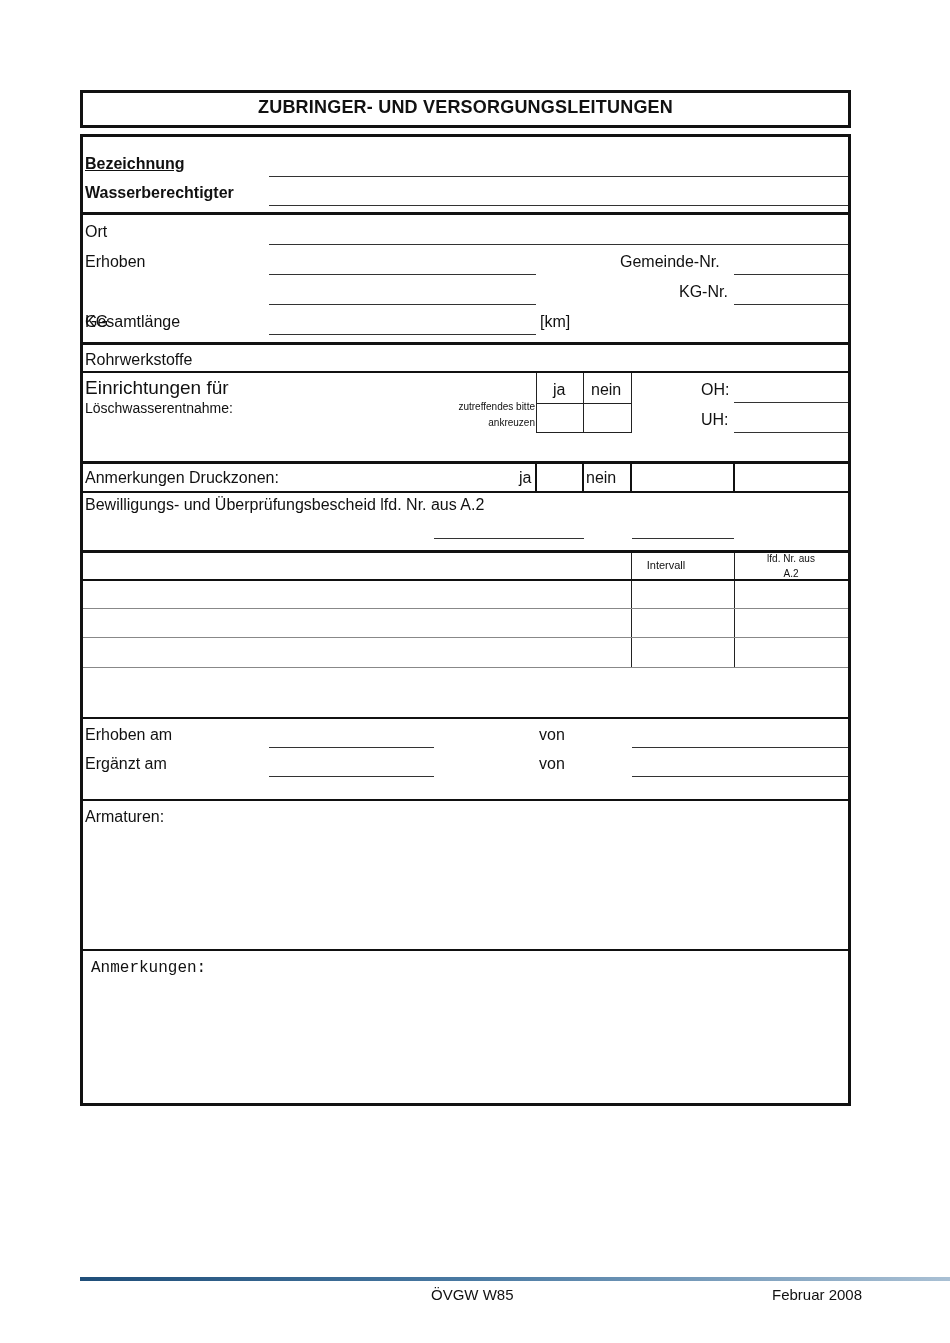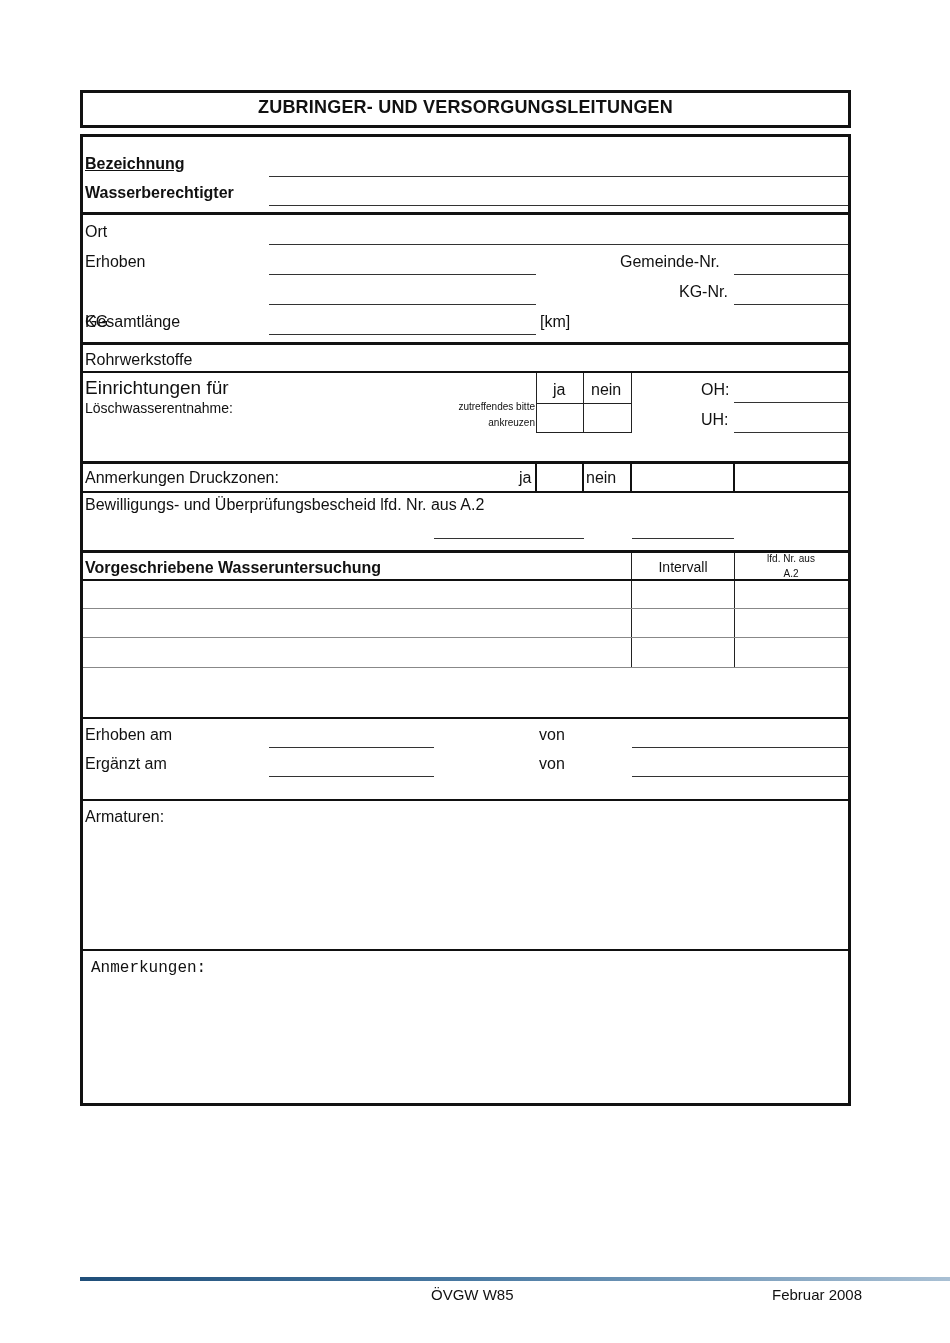--- a/index.html
+++ b/index.html
@@ -95,24 +95,23 @@
   <div class="cell" style="left:652px; top:327px; right:0; height:27px;"></div>
 
   <div class="hr-med" style="left:0; right:0; top:354px;"></div>
 
   <div class="lbl" style="left:2px; top:359px;">Bewilligungs- und Überprüfungsbescheid lfd. Nr. aus A.2</div>
   <div class="line" style="left:351px; width:150px; top:401px;"></div>
   <div class="line" style="left:549px; width:102px; top:401px;"></div>
 
   <div class="hr-thick" style="top:413px;"></div>
 
-  <div class="lbl b" style="left:2px; top:422px;">Vorgeschriebene Wasseruntersuchung</div>
   <div class="vr" style="left:548px; top:416px; height:115px;"></div>
   <div class="vr" style="left:651px; top:416px; height:115px;"></div>
-  <div class="xs" style="left:549px; width:102px; top:422px; font-size:14px;">Intervall</div>
+  <div class="xs" style="left:532px; width:102px; top:422px; font-size:11px;">Intervall</div>
   <div class="xs" style="left:652px; width:112px; top:416px;">lfd. Nr. aus</div>
   <div class="xs" style="left:652px; width:112px; top:431px;">A.2</div>
   <div class="hr-med" style="left:0; right:0; top:442px;"></div>
 
   <div class="cell" style="left:0; width:547px; top:444px; height:27px;"></div>
   <div class="cell" style="left:549px; width:101px; top:444px; height:27px;"></div>
   <div class="cell" style="left:652px; right:0; top:444px; height:27px;"></div>
   <div class="hr-thin" style="left:0; right:0; top:471px; background:#888;"></div>
 
   <div class="cell" style="left:0; width:547px; top:472px; height:28px;"></div>

